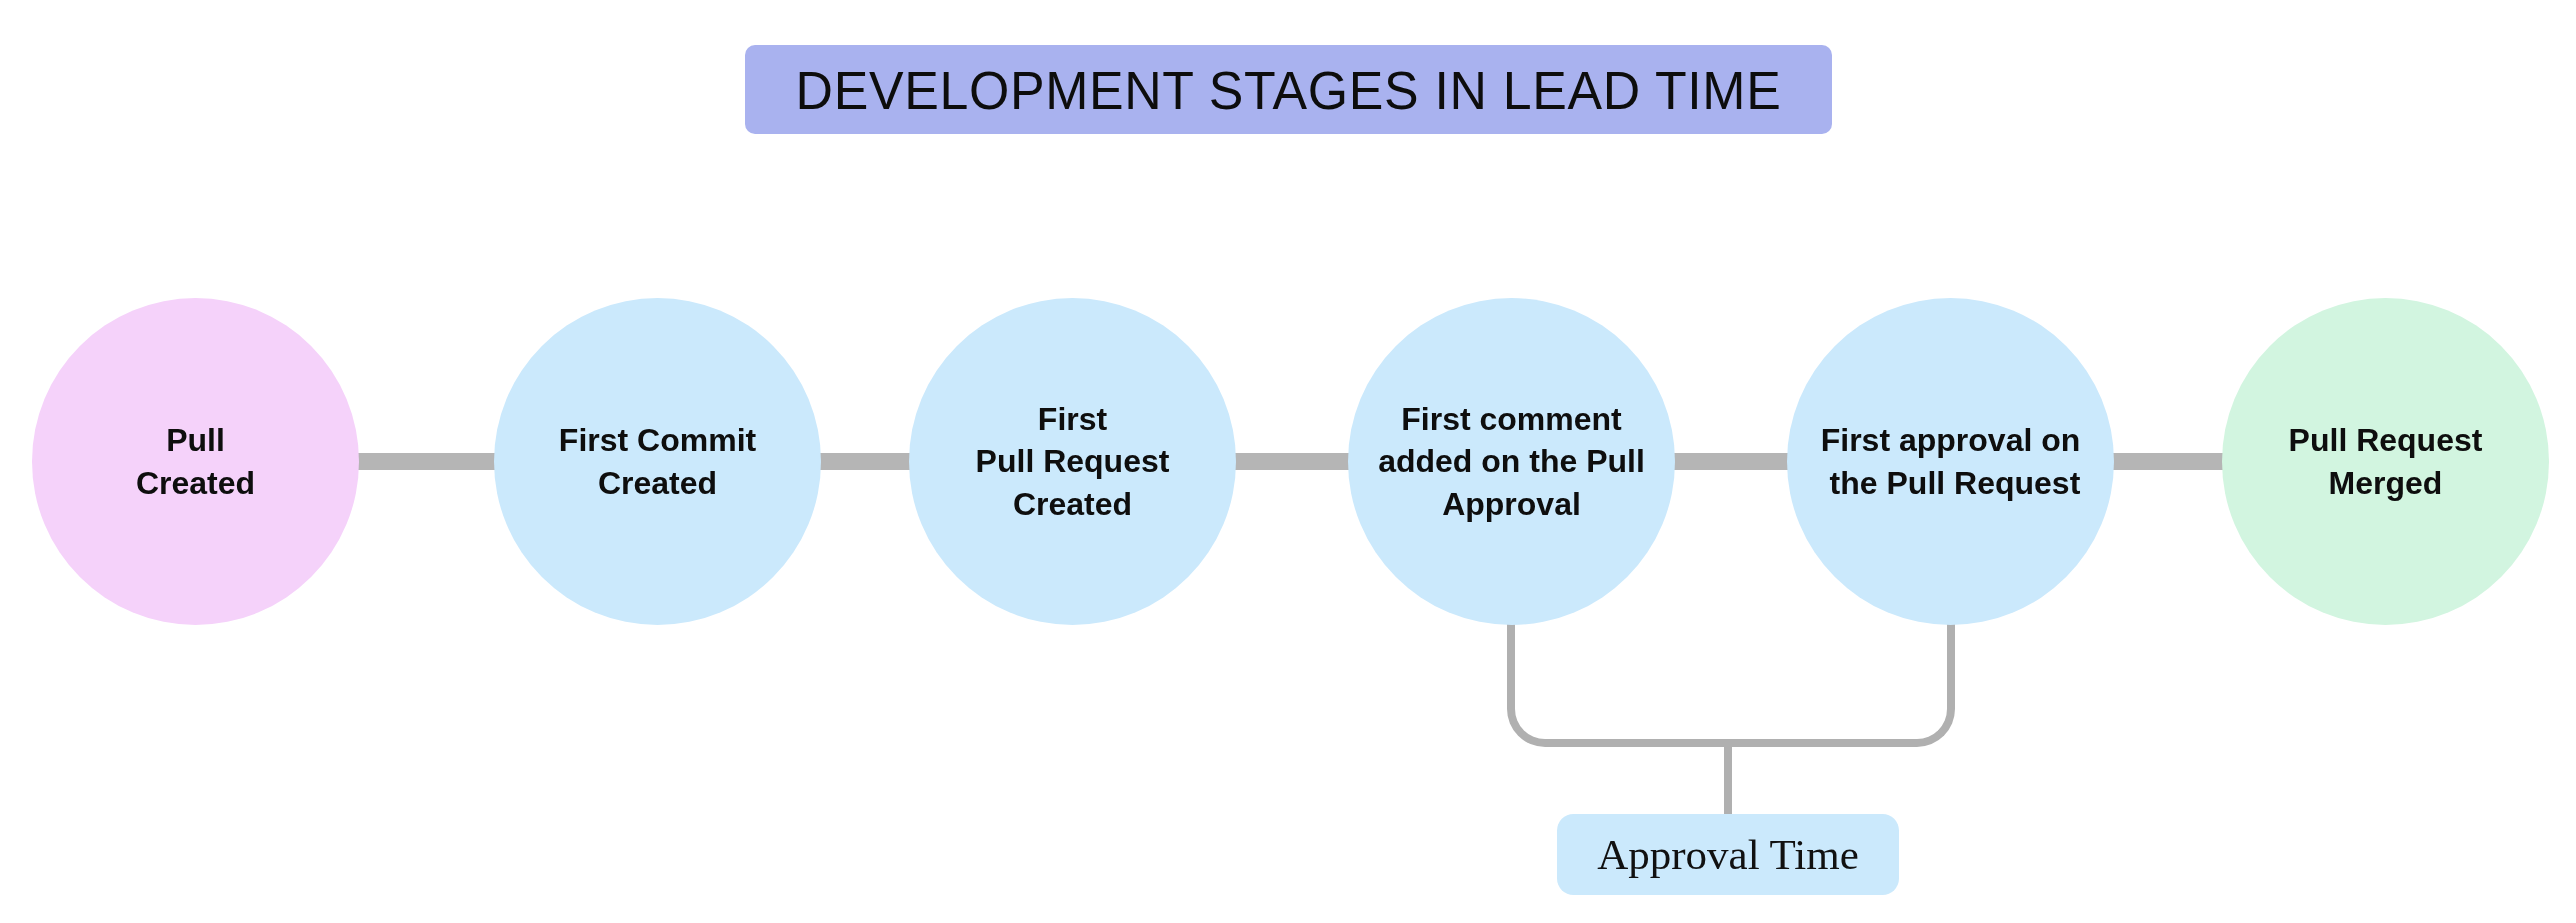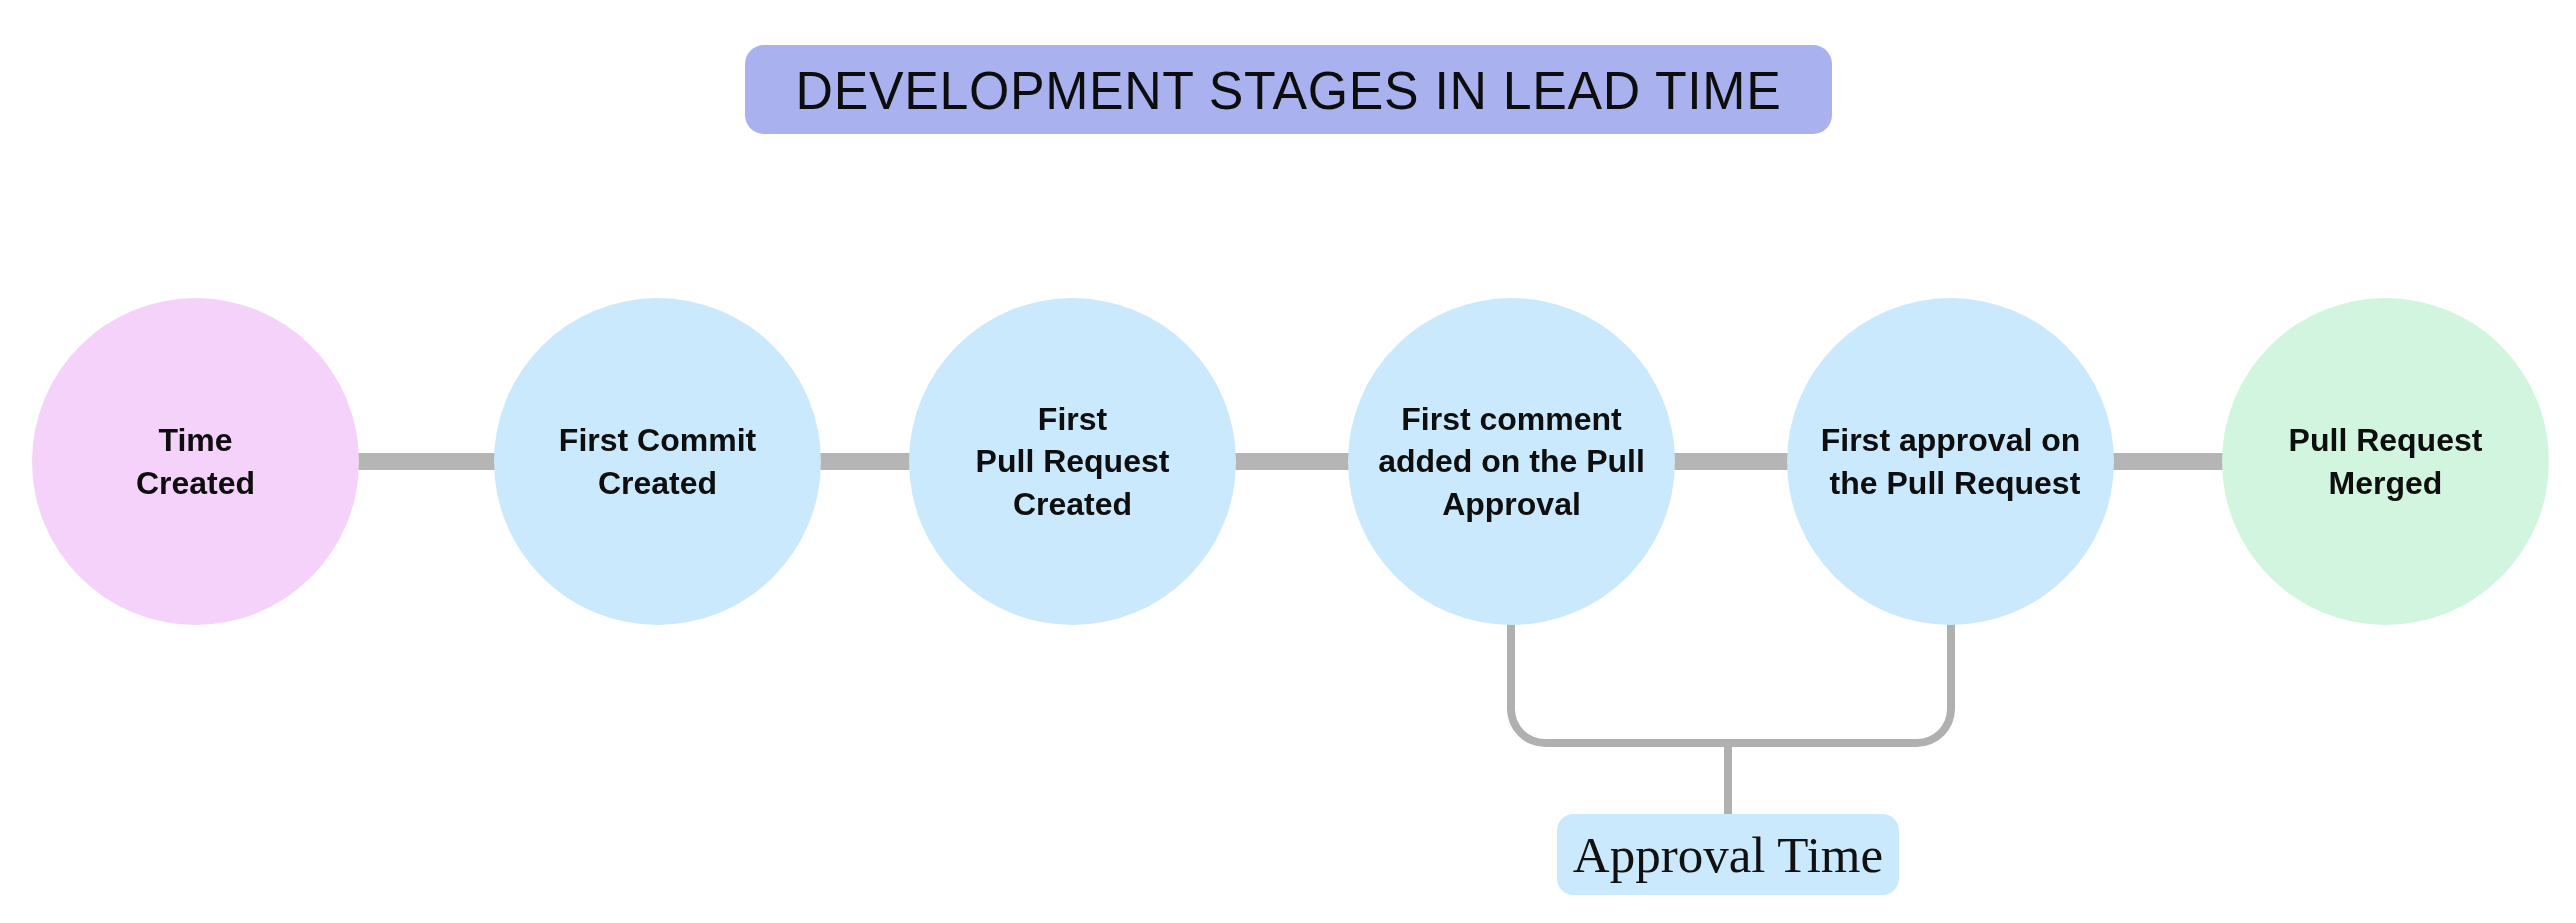--- a/index.html
+++ b/index.html
@@ -6,21 +6,21 @@
   #canvas{
     position:relative;
     width:2576px;height:923px;
     background:#ffffff;
     overflow:hidden;
     font-family:"Liberation Sans", sans-serif;
   }
   
   .title-box{
     position:absolute;left:745px;top:45px;width:1087px;height:89px;
-    border-radius:19px;
+    border-radius:10px;
     display:flex;align-items:center;justify-content:center;
   }
   .title-text{
     font-size:54px;font-weight:400;color:#0d0d0d;
     letter-spacing:0.7px;white-space:nowrap;
     transform:scaleX(0.96);
   }
   
   .connector{
     position:absolute;top:453px;height:16.5px;z-index:1;
@@ -62,21 +62,21 @@
     z-index:0;
   }
   
   .annotation-badge{
     position:absolute;left:1557px;top:814px;width:342px;height:81px;
     border-radius:16.5px;z-index:3;
     display:flex;align-items:center;justify-content:center;
   }
   .annotation-text{
     font-family:cursive;
-    font-size:51px;color:#111111;white-space:nowrap;
+    font-size:43px;color:#111111;white-space:nowrap;
   }
 </style>
 </head>
 <body>
 
 <div id="canvas">
 
   <div class="title-box" style="background: rgb(169, 178, 239);">
     <span class="title-text">DEVELOPMENT STAGES IN LEAD TIME</span>
   </div>
@@ -84,21 +84,21 @@
   <div class="connector conn-1" style="background: rgb(181, 181, 181);"></div>
   <div class="connector conn-2" style="background: rgb(181, 181, 181);"></div>
   <div class="connector conn-3" style="background: rgb(181, 181, 181);"></div>
   <div class="connector conn-4" style="background: rgb(181, 181, 181);"></div>
   <div class="connector conn-5" style="background: rgb(181, 181, 181);"></div>
 
   <div class="bracket"></div>
   <div class="bracket-stem" style="background: rgb(176, 176, 176);"></div>
 
   <div class="circle c0" style="background: rgb(245, 210, 250);">
-    <span class="circle-label">Time
+    <span class="circle-label">Pull
 Created</span>
   </div>
   <div class="circle c1" style="background: rgb(203, 233, 252);">
     <span class="circle-label">First Commit
 Created</span>
   </div>
   <div class="circle c2" style="background: rgb(203, 233, 252);">
     <span class="circle-label">First
 Pull Request
 Created</span>

